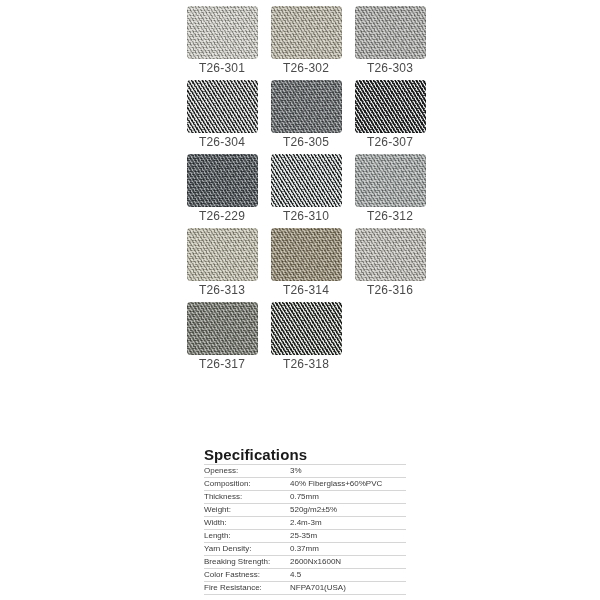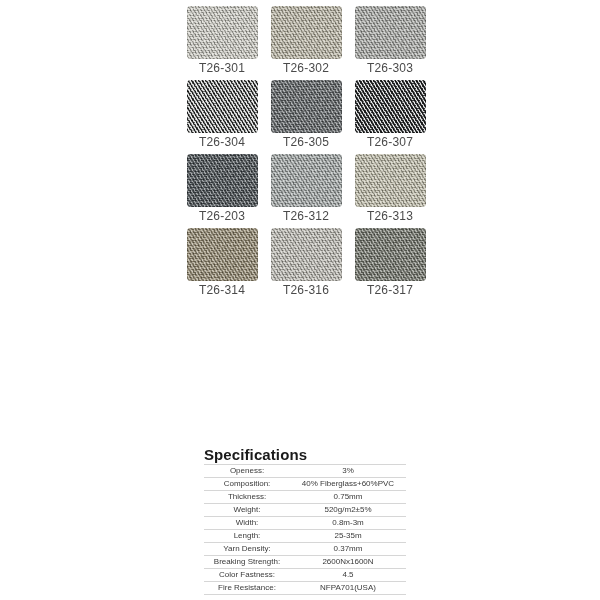--- a/index.html
+++ b/index.html
@@ -113,21 +113,20 @@
     letter-spacing: 0.1px;
     margin: 0 0 3px 0;
     line-height: 13px;
   }
   #specs-table {
     width: 202px;
     border-collapse: collapse;
   }
   #specs-table tr {
     height: 11.6px;
-    text-align: center;
   }
   #specs-table td {
     border-top: 1px solid #d6d6d6;
     font-size: 8px;
     line-height: 10px;
     color: #333333;
     padding: 1px 0 1px 0;
     vertical-align: middle;
     white-space: nowrap;
   }
@@ -167,41 +166,49 @@
       <div class="swatch-cell">
         <div class="swatch-chip" style="background-color: rgb(87, 91, 94);"></div>
         <div class="swatch-label">T26-305</div>
       </div>
       <div class="swatch-cell">
         <div class="swatch-chip contrast" style="background-color: rgb(75, 78, 80);"></div>
         <div class="swatch-label">T26-307</div>
       </div>
       <div class="swatch-cell">
         <div class="swatch-chip" style="background-color: rgb(61, 68, 72);"></div>
-        <div class="swatch-label">T26-203</div>
+        <div class="swatch-label">T26-229</div>
+      </div>
+      <div class="swatch-cell">
+        <div class="swatch-chip contrast" style="background-color: rgb(154, 160, 162);"></div>
+        <div class="swatch-label">T26-310</div>
       </div>
       <div class="swatch-cell">
         <div class="swatch-chip" style="background-color: rgb(158, 164, 163);"></div>
         <div class="swatch-label">T26-312</div>
       </div>
       <div class="swatch-cell">
         <div class="swatch-chip" style="background-color: rgb(192, 189, 169);"></div>
         <div class="swatch-label">T26-313</div>
       </div>
       <div class="swatch-cell">
         <div class="swatch-chip" style="background-color: rgb(143, 132, 105);"></div>
         <div class="swatch-label">T26-314</div>
       </div>
       <div class="swatch-cell">
         <div class="swatch-chip" style="background-color: rgb(189, 187, 179);"></div>
         <div class="swatch-label">T26-316</div>
       </div>
       <div class="swatch-cell">
         <div class="swatch-chip" style="background-color: rgb(108, 111, 100);"></div>
         <div class="swatch-label">T26-317</div>
+      </div>
+      <div class="swatch-cell">
+        <div class="swatch-chip contrast" style="background-color: rgb(110, 117, 108);"></div>
+        <div class="swatch-label">T26-318</div>
       </div>
     </div>
 
   <div id="specs">
     <div id="specs-title">Specifications</div>
     <table id="specs-table">
       <tbody id="specs-body">
           <tr>
             <td class="k">Openess:</td>
             <td class="v">3%</td>
@@ -213,21 +220,21 @@
           <tr>
             <td class="k">Thickness:</td>
             <td class="v">0.75mm</td>
           </tr>
           <tr>
             <td class="k">Weight:</td>
             <td class="v">520g/m2±5%</td>
           </tr>
           <tr>
             <td class="k">Width:</td>
-            <td class="v">0.8m-3m</td>
+            <td class="v">2.4m-3m</td>
           </tr>
           <tr>
             <td class="k">Length:</td>
             <td class="v">25-35m</td>
           </tr>
           <tr>
             <td class="k">Yarn Density:</td>
             <td class="v">0.37mm</td>
           </tr>
           <tr>

